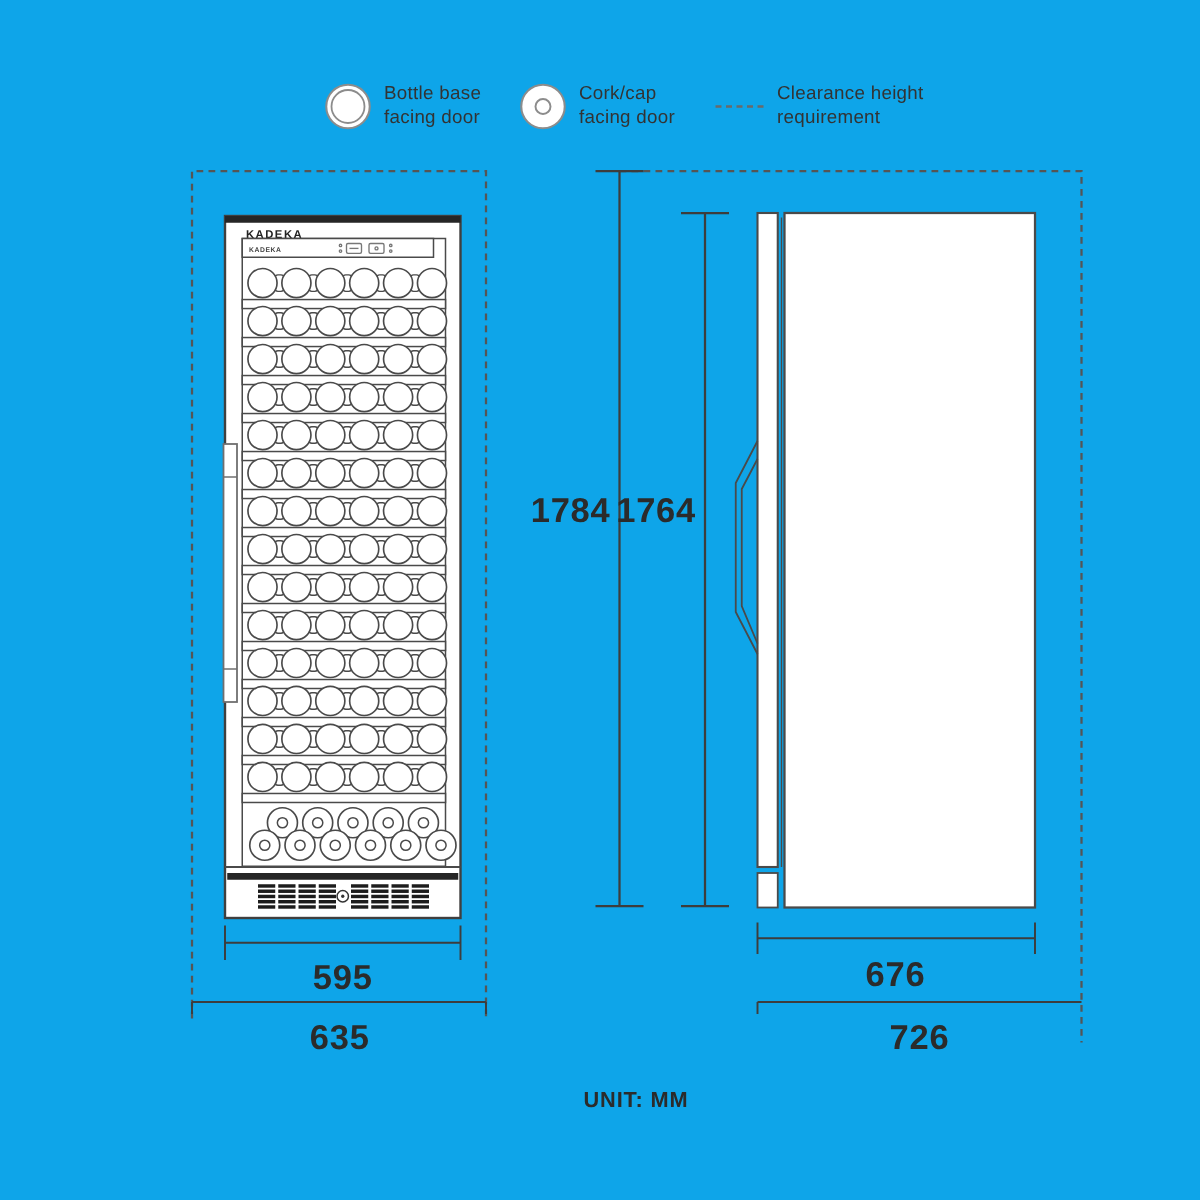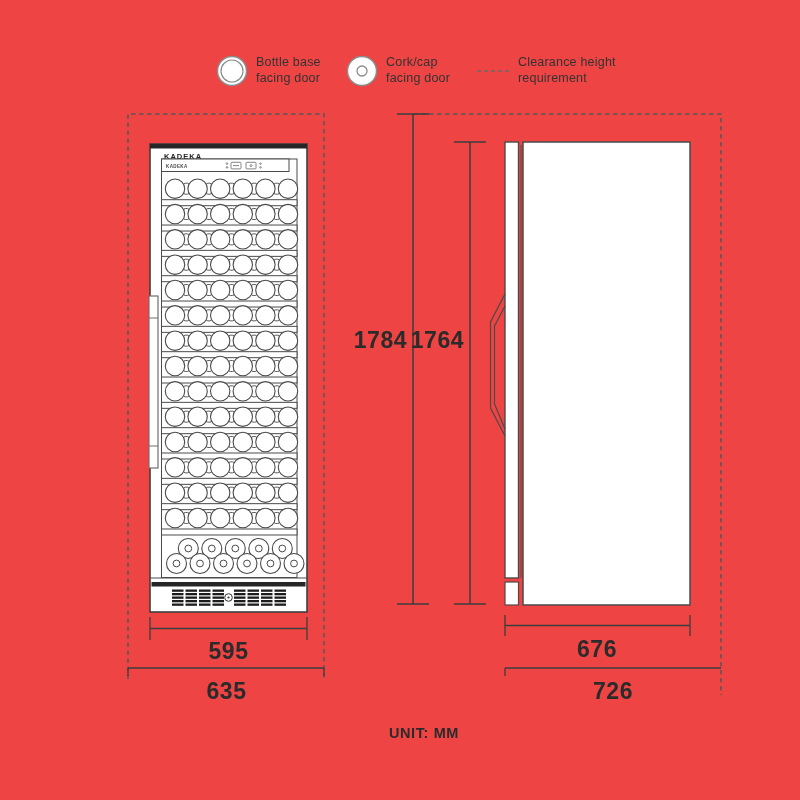--- a/index.html
+++ b/index.html
@@ -1,16 +1,16 @@
 <!DOCTYPE html>
 <html><head>
 <meta charset="utf-8">
 <style>
   html,body{margin:0;padding:0;background:#fff;}
-  .stage{position:relative;width:800px;height:800px;background:#ef4444;overflow:hidden;
+  .stage{position:relative;width:800px;height:800px;background:#0ea5e9;overflow:hidden;
          font-family:"Liberation Sans", sans-serif;}
   svg{position:absolute;left:0;top:0;}
   text{fill:#2e2e2e;}
   .legend-label{font-size:12.5px;letter-spacing:.2px;fill:#333;}
   .dim-label{font-size:23px;font-weight:bold;letter-spacing:.5px;fill:#2b2b2b;}
   .brand{font-size:7.5px;font-weight:bold;letter-spacing:1px;fill:#222;}
   .panel-brand{font-size:4.5px;font-weight:bold;letter-spacing:.4px;fill:#444;}
   .footer-label{font-size:14.5px;font-weight:bold;letter-spacing:.6px;fill:#2b2b2b;}
 </style>
 </head>

